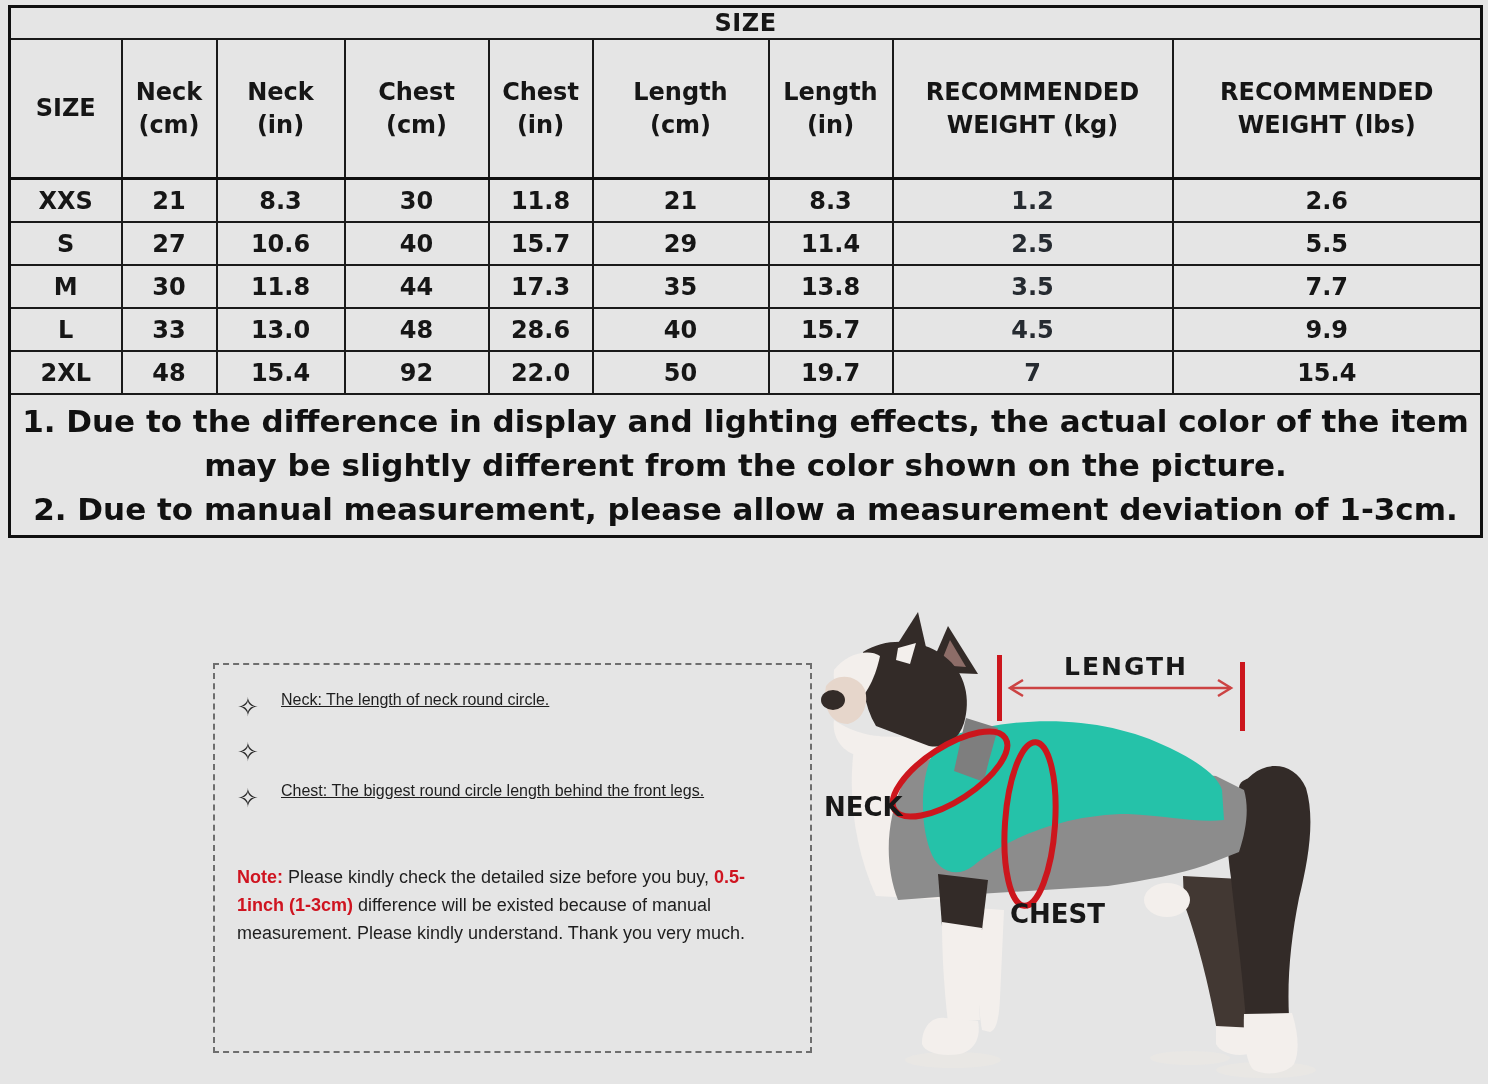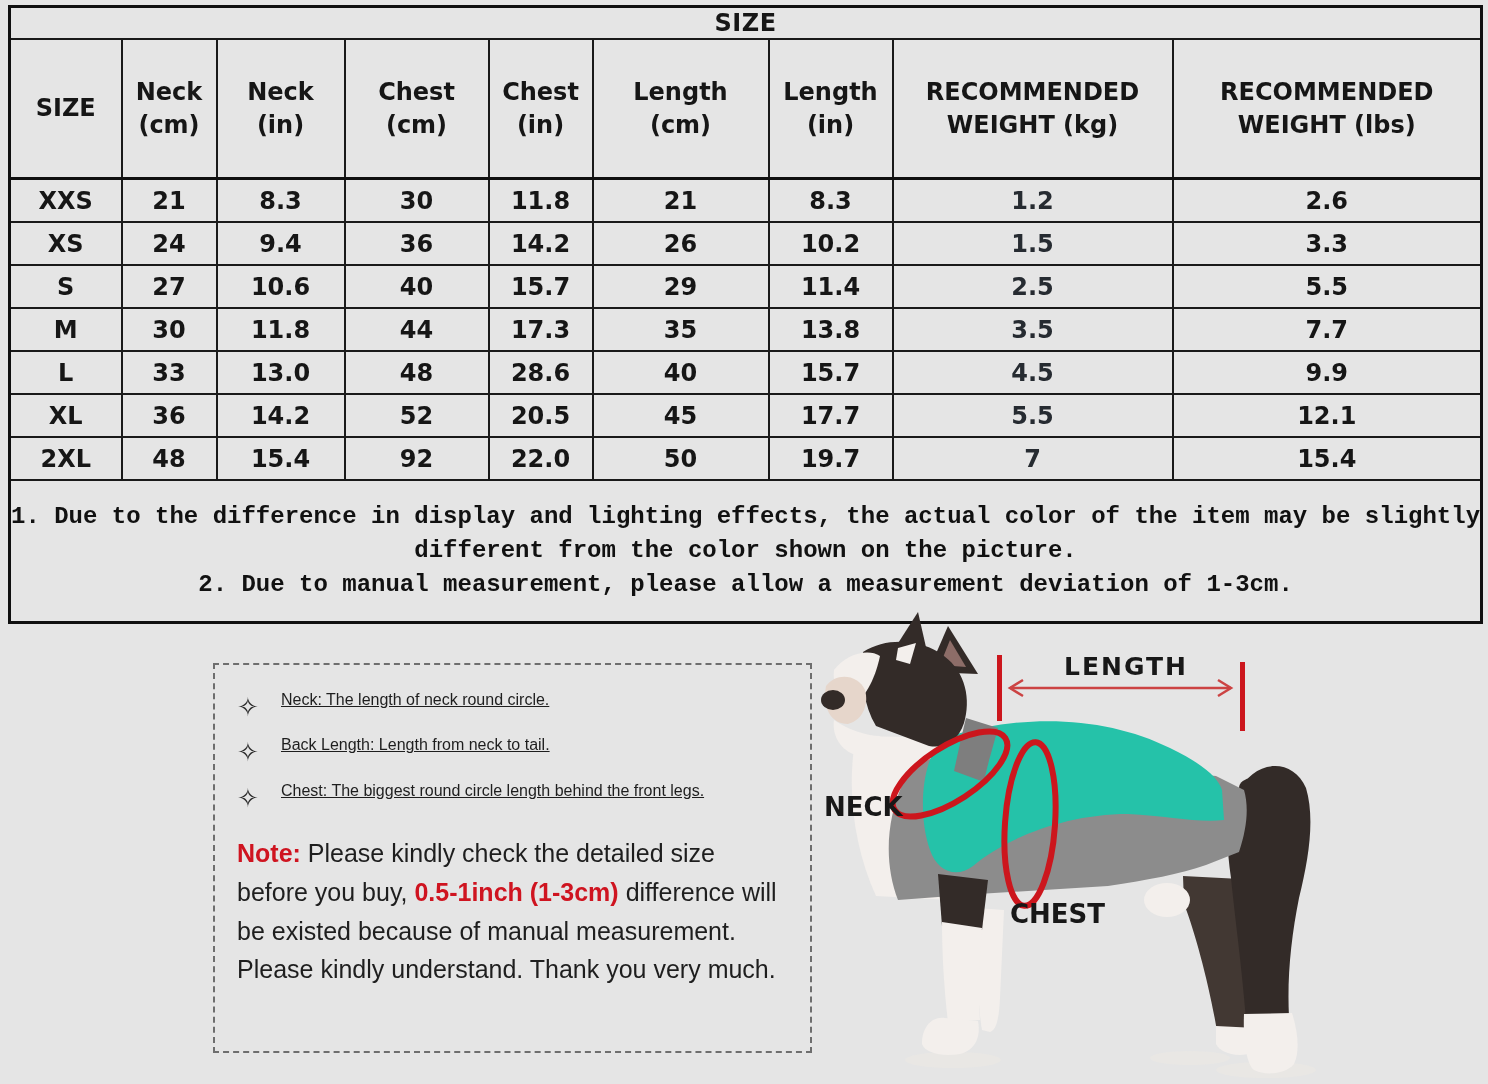--- a/index.html
+++ b/index.html
@@ -11,31 +11,31 @@
   table.size-table{width:1472px;border-collapse:collapse;table-layout:fixed;
         border:3px solid #101010;}
   table.size-table td,table.size-table th{border:2px solid #1a1a1a;text-align:center;
         vertical-align:middle;font-weight:bold;font-size:24px;color:#161616;padding:0;}
   td.title-cell{height:30px;font-size:23px;letter-spacing:.5px;}
   tr.head-row th{height:137px;white-space:pre-line;line-height:1.35;border-bottom:3px solid #101010;}
   tbody.data-rows td{height:41px;}
   tbody.data-rows td.kg-col{font-weight:bold;color:#262b31;}
   td.notes-cell{height:140px;vertical-align:top;text-align:left;padding:10px 8px 0 8px;
         border-top:3px solid #101010;}
-  .note-line{font-size:24px;font-weight:bold;line-height:1.42;color:#111;font-family:Liberation Mono, monospace;}
+  .note-line{font-size:31px;font-weight:bold;line-height:1.42;color:#111;}
 
   
   #guide-box{position:absolute;left:213px;top:663px;width:599px;height:390px;
         box-sizing:border-box;border:2px dashed #6e6e6e;
         font-family:"Liberation Sans",sans-serif;color:#1e1e1e;
         padding:24px 18px 0 22px;}
   .bullet-row{display:flex;margin-bottom:9px;}
   .bullet-glyph{flex:0 0 44px;font-size:26px;line-height:1.4;color:#2a2a2a;}
   .bullet-text{font-size:16px;line-height:1.42;text-decoration:underline;}
-  #note-paragraph{margin-top:18px;font-size:25px;line-height:1.55;width:540px;}
+  #note-paragraph{margin-top:48px;font-size:18px;line-height:1.55;width:540px;}
   #note-paragraph .red{color:#cf1420;font-weight:bold;}
   #note-paragraph .plain{color:#1e1e1e;}
 
   
   #dog-diagram{position:absolute;left:818px;top:608px;width:670px;height:476px;}
   #dog-svg{position:absolute;left:0;top:0;}
   .diagram-label{position:absolute;font-family:"DejaVu Sans",sans-serif;
         font-weight:bold;color:#181818;}
   #label-length{left:246px;top:44px;font-size:25px;letter-spacing:2px;}
   #label-neck{left:6px;top:184px;font-size:26px;}
@@ -89,31 +89,20 @@
             <td>21</td>
             <td>8.3</td>
             <td>30</td>
             <td>11.8</td>
             <td>21</td>
             <td>8.3</td>
             <td class="kg-col">1.2</td>
             <td>2.6</td>
           </tr>
           <tr>
-            <td class="size-col">XS</td>
-            <td>24</td>
-            <td>9.4</td>
-            <td>36</td>
-            <td>14.2</td>
-            <td>26</td>
-            <td>10.2</td>
-            <td class="kg-col">1.5</td>
-            <td>3.3</td>
-          </tr>
-          <tr>
             <td class="size-col">S</td>
             <td>27</td>
             <td>10.6</td>
             <td>40</td>
             <td>15.7</td>
             <td>29</td>
             <td>11.4</td>
             <td class="kg-col">2.5</td>
             <td>5.5</td>
           </tr>
@@ -131,31 +120,20 @@
           <tr>
             <td class="size-col">L</td>
             <td>33</td>
             <td>13.0</td>
             <td>48</td>
             <td>28.6</td>
             <td>40</td>
             <td>15.7</td>
             <td class="kg-col">4.5</td>
             <td>9.9</td>
-          </tr>
-          <tr>
-            <td class="size-col">XL</td>
-            <td>36</td>
-            <td>14.2</td>
-            <td>52</td>
-            <td>20.5</td>
-            <td>45</td>
-            <td>17.7</td>
-            <td class="kg-col">5.5</td>
-            <td>12.1</td>
           </tr>
           <tr>
             <td class="size-col">2XL</td>
             <td>48</td>
             <td>15.4</td>
             <td>92</td>
             <td>22.0</td>
             <td>50</td>
             <td>19.7</td>
             <td class="kg-col">7</td>
@@ -174,21 +152,20 @@
   </div>
 
   <div id="guide-box">
     <div>
         <div class="bullet-row">
           <span class="bullet-glyph">✧</span>
           <span class="bullet-text">Neck: The length of neck round circle.</span>
         </div>
         <div class="bullet-row">
           <span class="bullet-glyph">✧</span>
-          <span class="bullet-text">Back Length: Length from neck to tail.</span>
         </div>
         <div class="bullet-row">
           <span class="bullet-glyph">✧</span>
           <span class="bullet-text">Chest: The biggest round circle length behind the front legs.</span>
         </div>
       </div>
     <div id="note-paragraph"><span class="red">Note:</span><span class="plain"> Please kindly check the detailed size before you buy, </span><span class="red">0.5-1inch (1-3cm)</span><span class="plain"> difference will be existed because of manual measurement. Please kindly understand. Thank you very much.</span></div>
   </div>
 
   <div id="dog-diagram">

